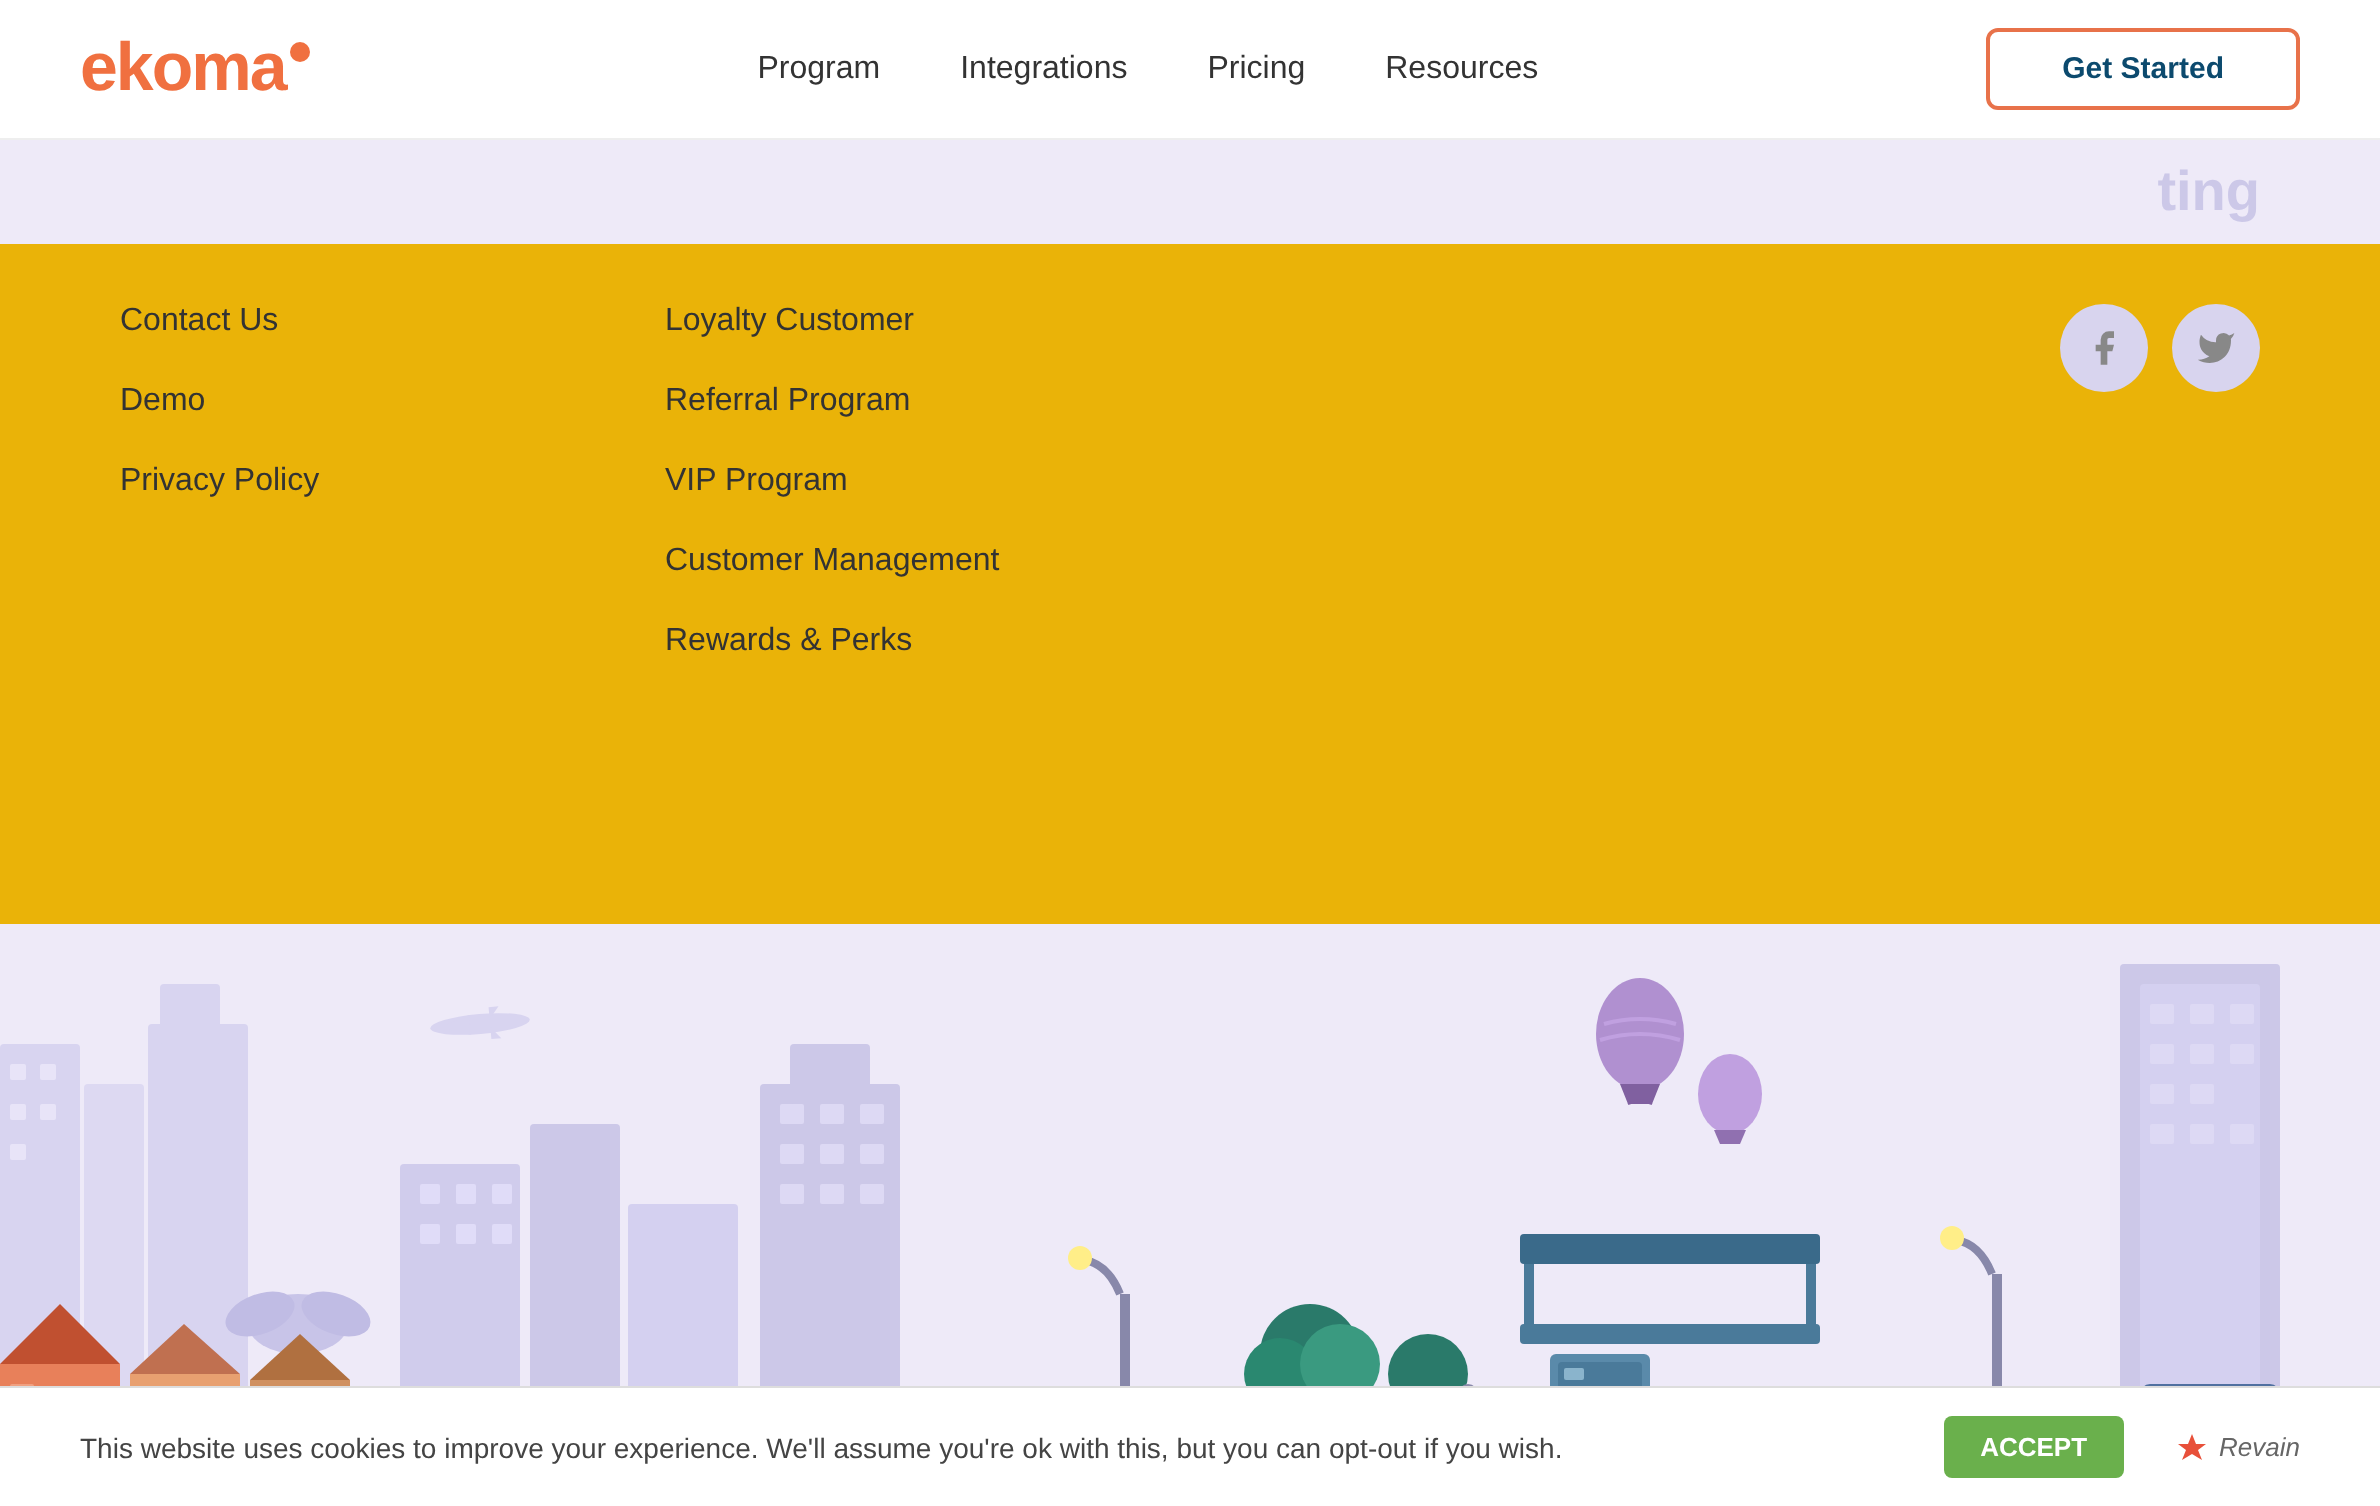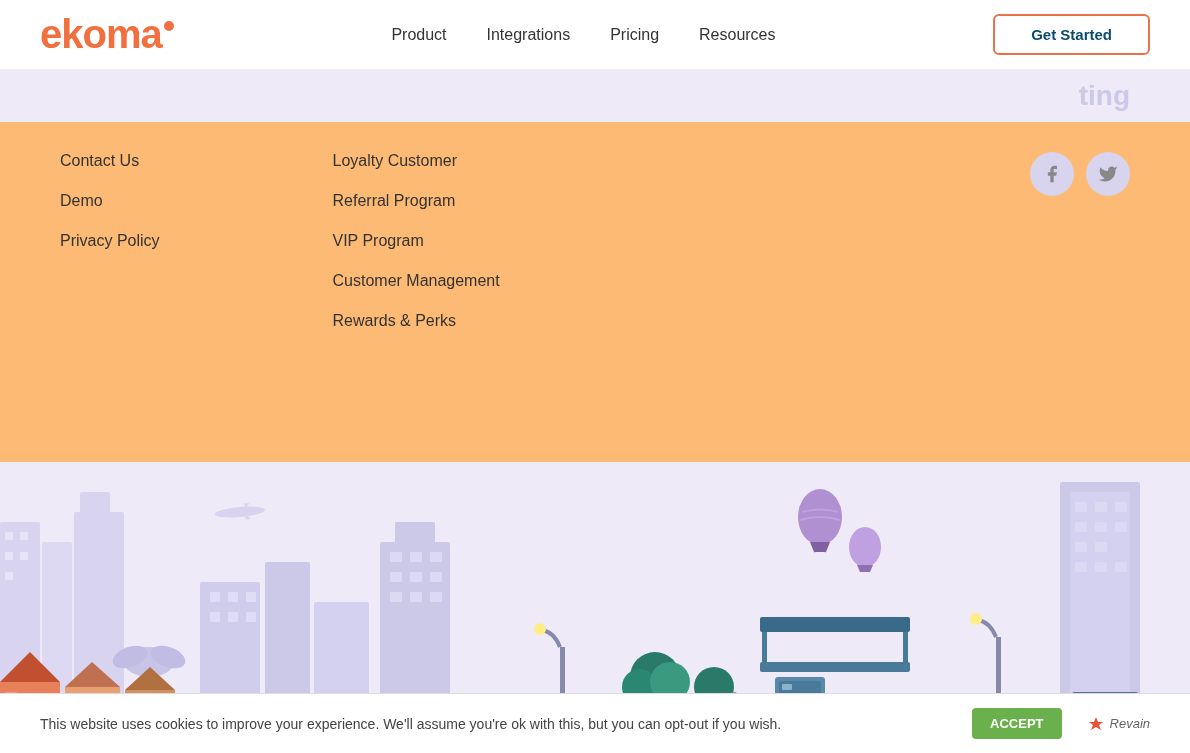--- a/index.html
+++ b/index.html
@@ -15,21 +15,21 @@
       height: 70px;
       border-bottom: 1px solid #eee;
       position: relative;
       z-index: 10;
     }
     .logo {
       display: flex;
       align-items: center;
     }
     .logo-text {
-      font-size: 40px;
+      font-size: 34px;
       font-weight: 700;
       color: #f07040;
       letter-spacing: -1px;
     }
     .logo-dot {
       width: 10px;
       height: 10px;
       background: #f07040;
       border-radius: 50%;
       margin-left: 2px;
@@ -52,21 +52,21 @@
       color: #0c4a6e;
       padding: 10px 36px;
       border-radius: 6px;
       font-size: 15px;
       font-weight: 600;
       cursor: pointer;
     }
 
     
     .main-content {
-      background: #fdba74;
+      background: #eab308;
       padding: 30px 60px 0 60px;
       position: relative;
       min-height: 620px;
     }
 
     
     .footer-links {
       display: grid;
       grid-template-columns: 1fr 1fr 1fr 1fr;
       gap: 20px;
@@ -198,21 +198,21 @@
   </style>
 </head>
 <body>
 
 <header class="header">
   <div class="logo">
     <span class="logo-text">ekoma</span>
     <span class="logo-dot"></span>
   </div>
   <nav class="nav">
-    <span class="nav-item">Product</span>
+    <span class="nav-item">Program</span>
     <span class="nav-item">Integrations</span>
     <span class="nav-item">Pricing</span>
     <span class="nav-item">Resources</span>
   </nav>
   <button class="get-started-btn">Get Started</button>
 </header>
 
 <div class="top-partial">
   <span class="top-partial-text">ting</span>
 </div>

